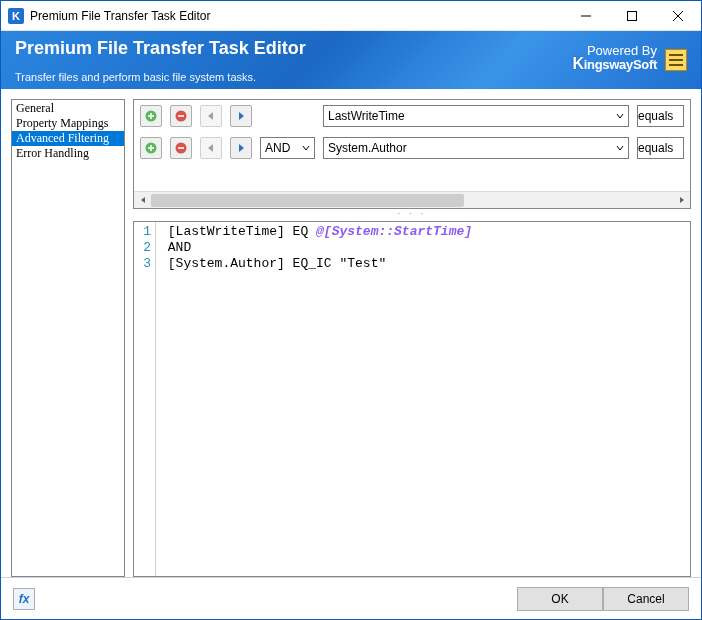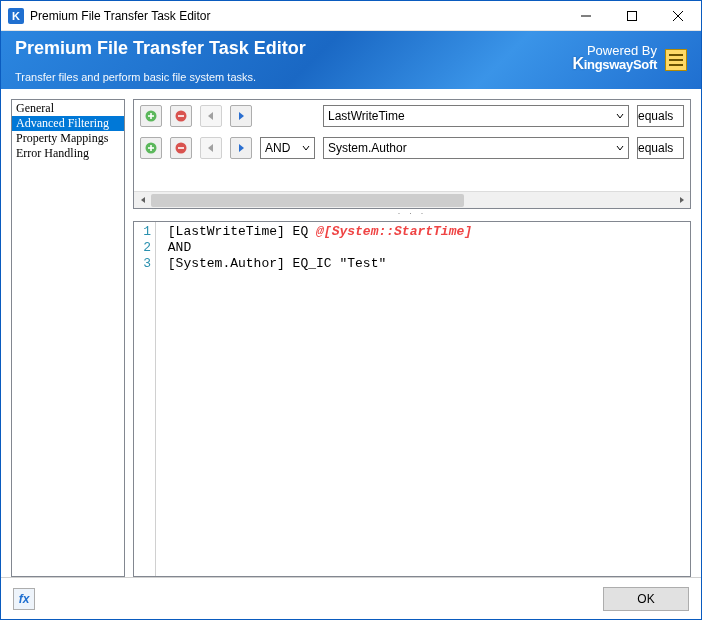--- a/index.html
+++ b/index.html
@@ -46,21 +46,21 @@
   .hscroll { height:17px; background:#f0f0f0; border-top:1px solid #dcdcdc; display:flex; align-items:center; position:relative; }
   .hscroll .arrow { width:17px; height:17px; display:flex; align-items:center; justify-content:center; }
   .hscroll .track { flex:1; position:relative; height:17px; }
   .hscroll .thumb { position:absolute; left:0; top:2px; height:13px; width:60%; background:#cdcdcd; border-radius:2px; }
   .splitter-dots { text-align:center; height:8px; font-size:9px; color:#888; letter-spacing:3px; line-height:8px; }
 
   .editor { flex:1; border:1px solid #828790; display:flex; margin-top:4px; font-family: Consolas, "Courier New", monospace; font-size:13px; min-height:0; overflow:hidden; }
   .gutter { width:22px; background:#fff; border-right:1px solid #d0d0d0; color:#2b91af; text-align:right; padding:2px 4px 0 0; line-height:16px; }
   .code { flex:1; padding:2px 4px; line-height:16px; white-space:pre; overflow:hidden; }
   .tok-field { color:#000;text-align:right; }
-  .tok-var { color:#ef4444; font-style:italic; font-weight:bold; }
+  .tok-var { color:#8b5cf6; font-style:italic; font-weight:bold; }
 
   .footer { height:42px; border-top:1px solid #d0d0d0; display:flex; align-items:center; justify-content:space-between; padding:0 12px; }
   .fx { width:22px; height:22px; border:1px solid #adadad; background:#eef4fb; color:#1f6fd0; font-style:italic; font-weight:bold; font-size:12px; display:flex; align-items:center; justify-content:center; }
   .footer-btns { display:flex; gap:0; }
   .btn { width:86px; height:24px; border:1px solid #adadad; background:#e1e1e1; display:flex; align-items:center; justify-content:center; font-size:12px; }
 </style>
 </head>
 <body>
 
 <div class="window">
@@ -107,22 +107,22 @@
           <div></div>
           <div></div>
         </div>
     </div>
   </div>
 
   <div class="body-area">
 
     <div class="sidebar">
       <div class="side-item">General</div>
+      <div class="side-item">Property Mappings</div>
       <div class="side-item selected">Advanced Filtering</div>
-      <div class="side-item">Property Mappings</div>
       <div class="side-item">Error Handling</div>
     </div>
 
     <div class="main-pane">
 
       <div class="filters-box">
         <div class="filter-rows">
 
           <div class="filter-row">
             <div class="icon-btn">
@@ -235,16 +235,17 @@
         <div class="code" id="code-area"><div><span class="tok-field"> [LastWriteTime] EQ </span><span class="tok-var">@[System::StartTime]</span></div><div><span class="tok-field"> AND</span></div><div><span class="tok-field"> [System.Author] EQ_IC "Test"</span></div></div>
       </div>
 
     </div>
   </div>
 
   <div class="footer">
     <div class="fx">fx</div>
     <div class="footer-btns">
       <div class="btn">OK</div>
+      <div class="btn">Cancel</div>
     </div>
   </div>
 
 </div>
 
 </body></html>

